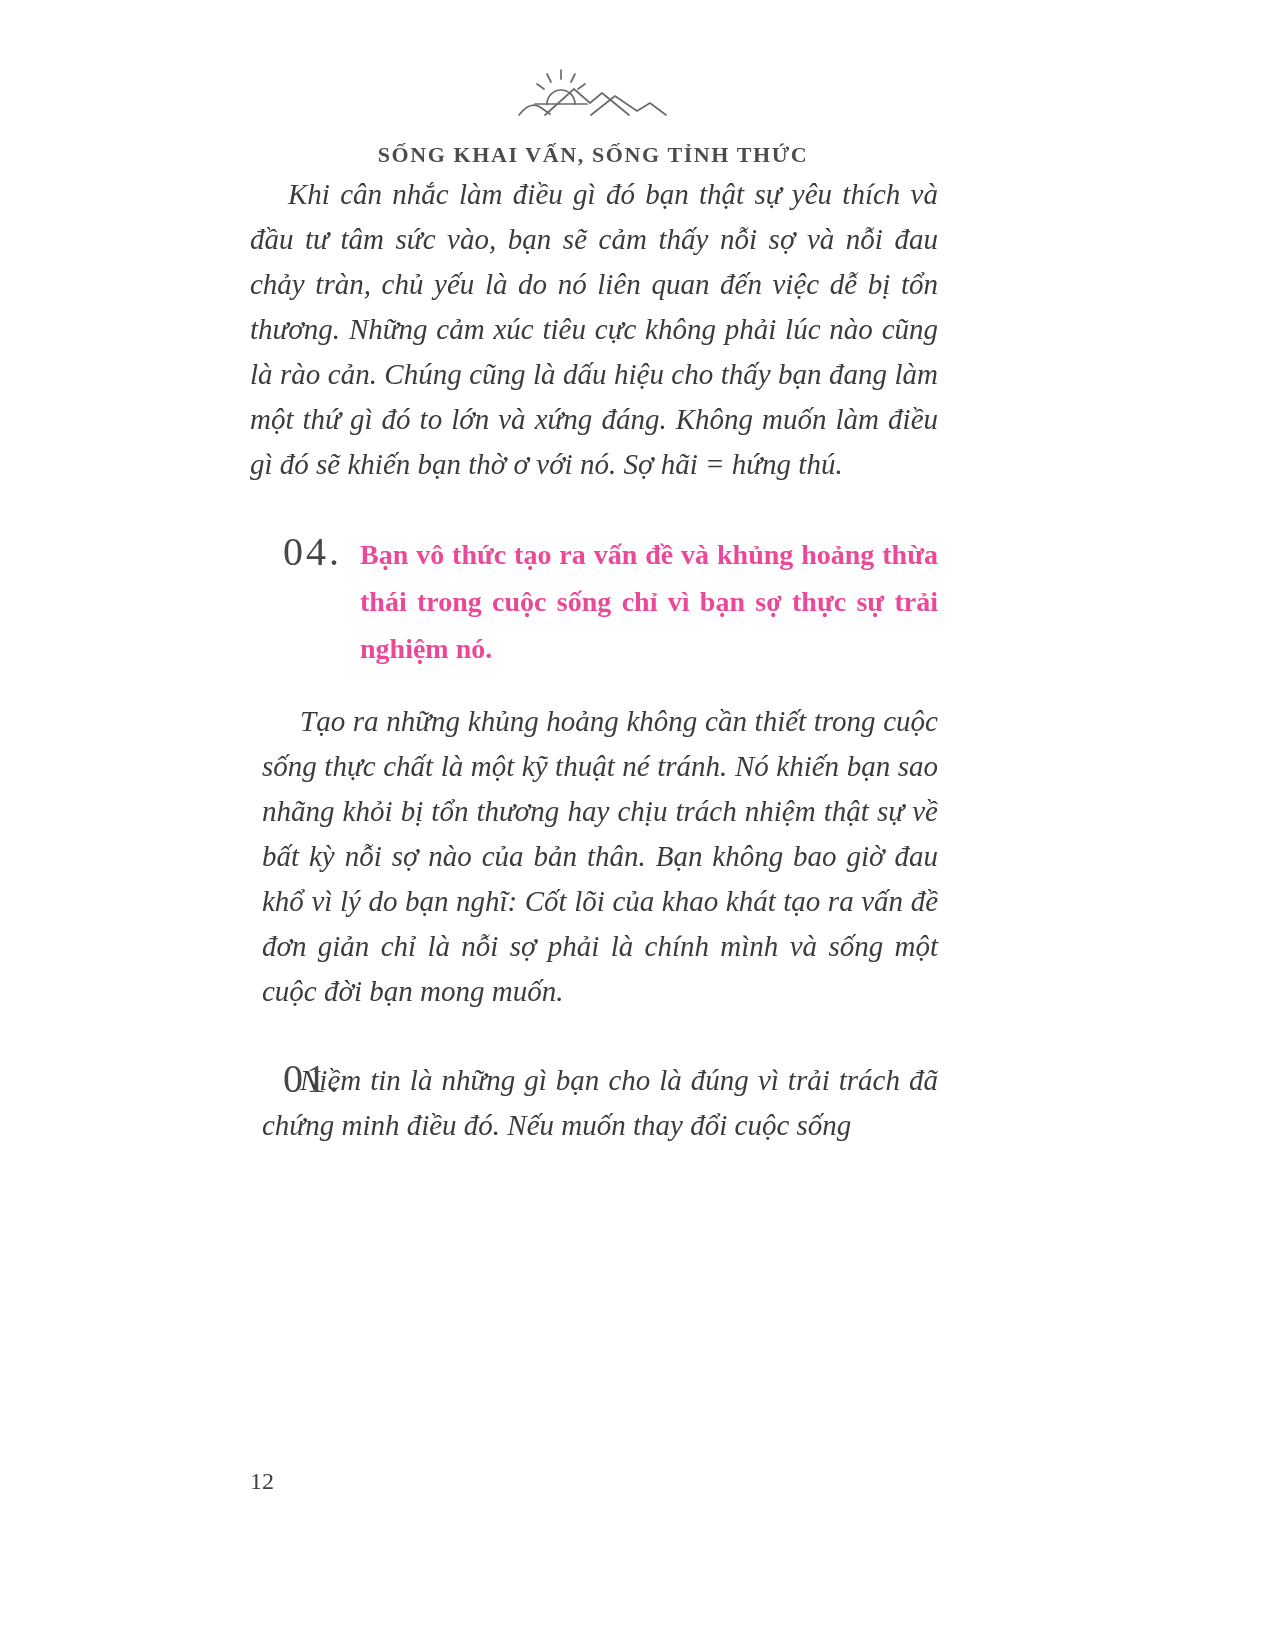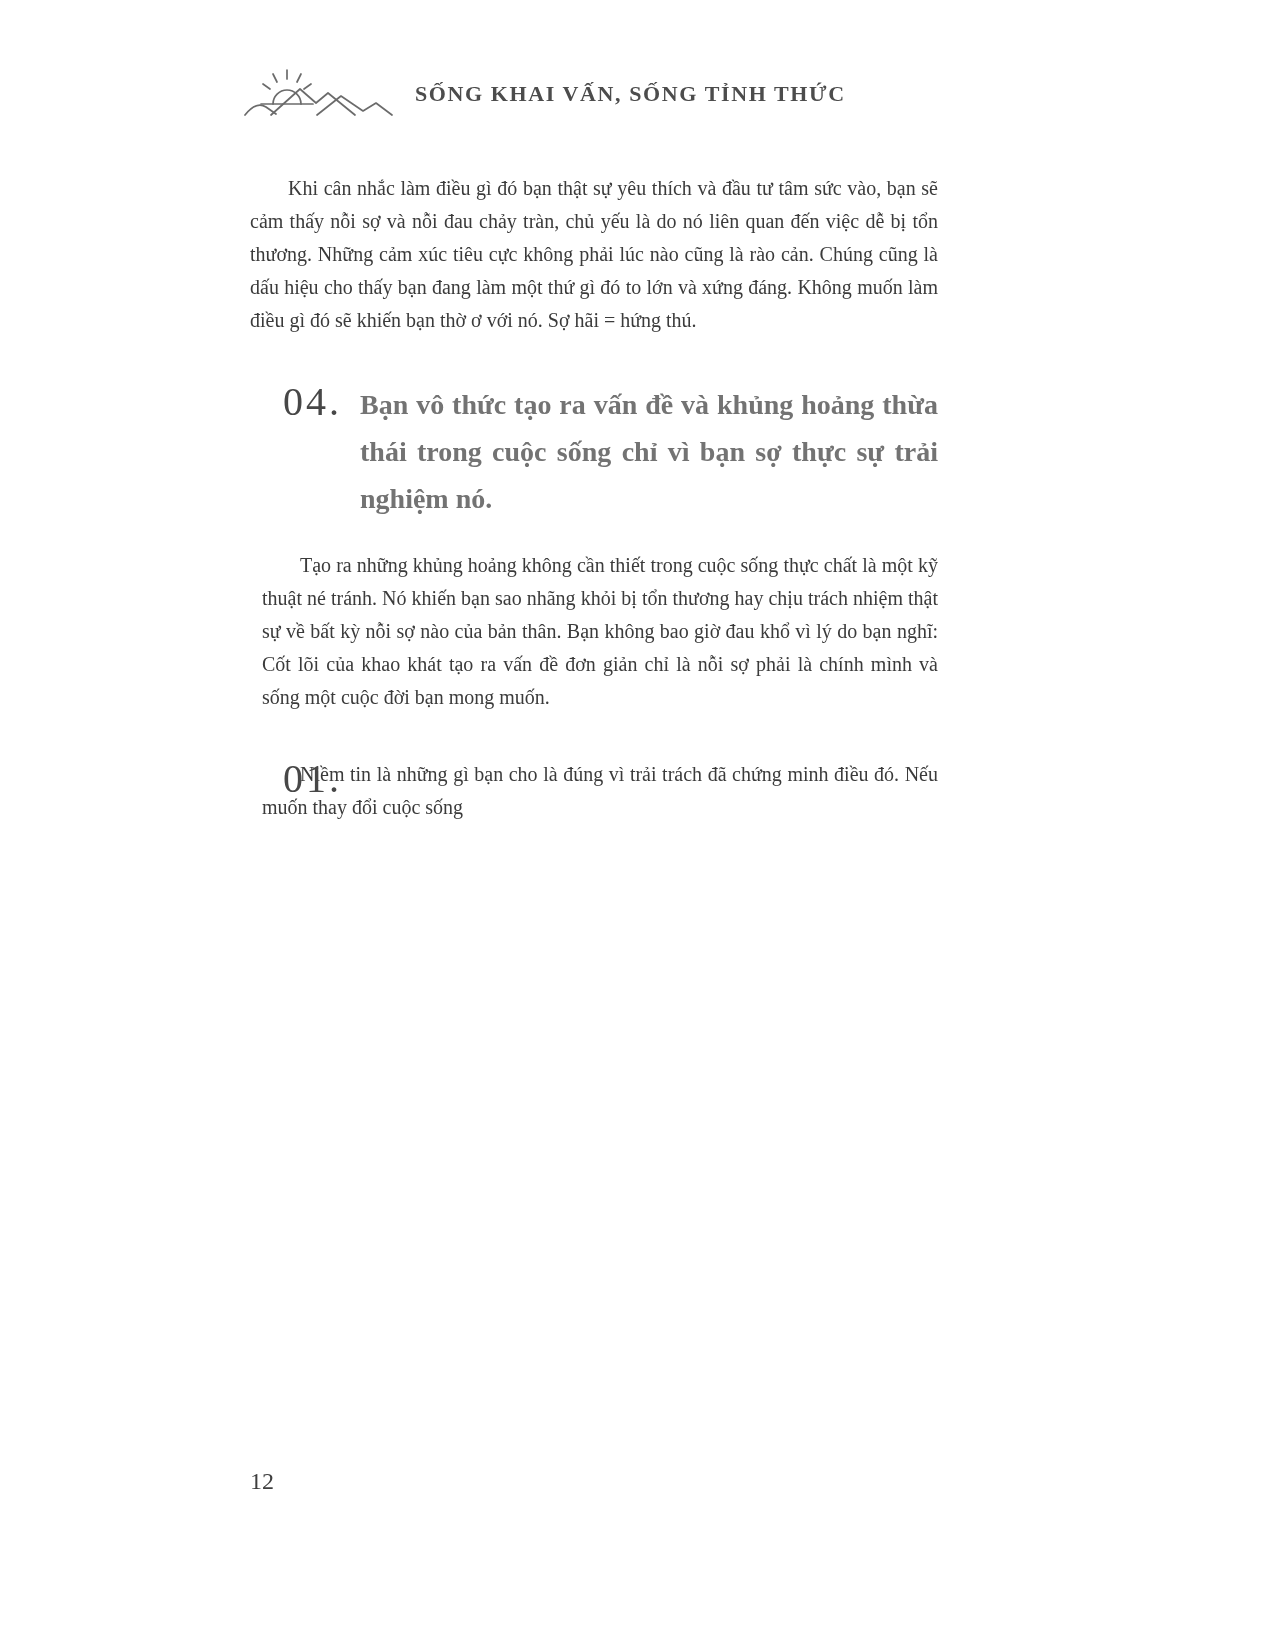--- a/index.html
+++ b/index.html
@@ -22,20 +22,21 @@
   }
   
   .page-header {
     position: absolute;
     top: 66px;
     left: 243px;
     width: 700px;
     display: flex;
     align-items: center;
     gap: 20px;
+    flex-direction: column;
   }
   .logo {
     flex: 0 0 auto;
     display: inline-flex;
     align-items: flex-end;
   }
   .header-title {
     font-size: 22px;
     letter-spacing: 1.6px;
     color: #4c4c4c;
@@ -44,25 +45,26 @@
   }
   
   .content {
     position: absolute;
     top: 172px;
     left: 250px;
     width: 688px;
   }
   .body-text {
     margin: 0;
-    font-size: 20px;
-    line-height: 33px;
+    font-size: 29px;
+    line-height: 45px;
     text-align: justify;
     text-indent: 38px;
     color: #3b3b3b;
+    font-style: italic;
   }
   .section {
     margin-top: 44px;
   }
   .section-head {
     position: relative;
     padding-left: 110px;
     margin: 0 0 27px 0;
   }
   .sec-num {
@@ -72,21 +74,21 @@
     font-size: 40px;
     letter-spacing: 3px;
     color: #474747;
     font-weight: 400;
   }
   .sec-title {
     font-weight: bold;
     font-size: 28px;
     line-height: 47px;
     text-align: justify;
-    color: #737373;
+    color: #ec4899;
   }
   .section .body-text {
     margin-top: 0;
     margin-left: 12px;
   }
   
   .page-footer {
     position: absolute;
     top: 1468px;
     left: 250px;

